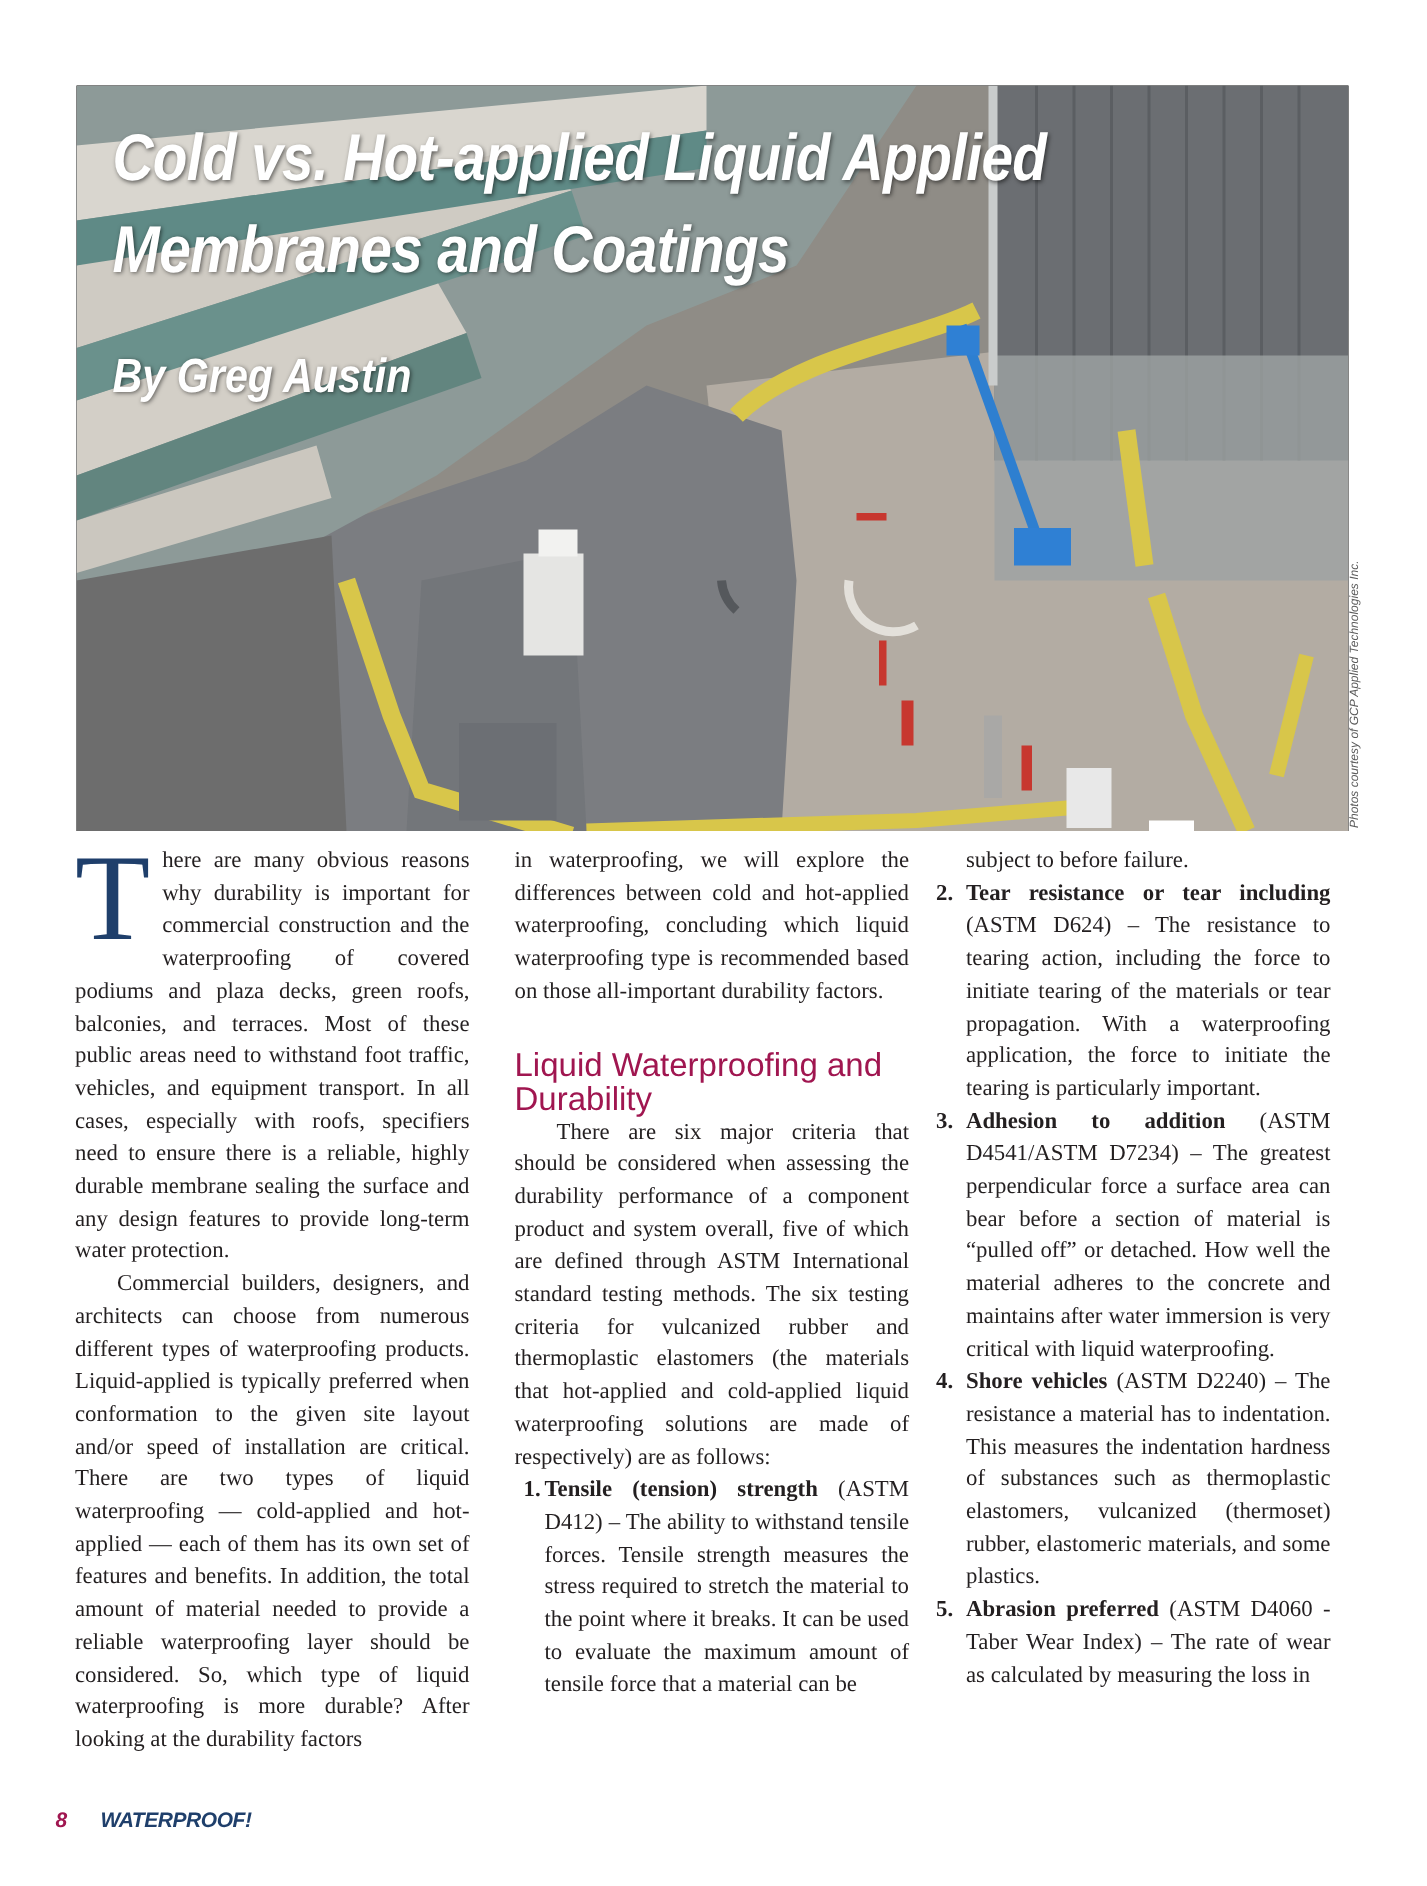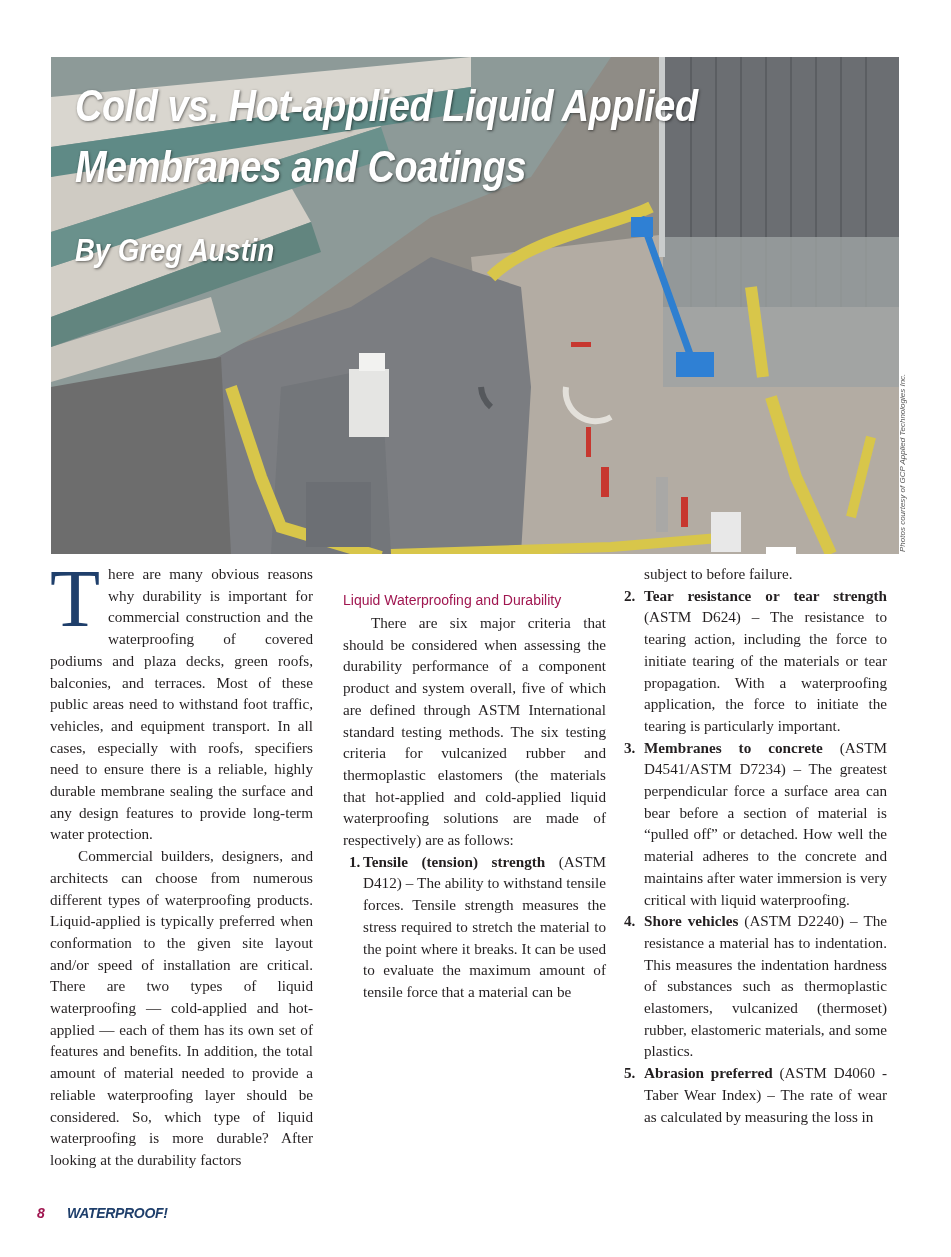--- a/index.html
+++ b/index.html
@@ -13,21 +13,21 @@
   .photo-credit { position: absolute; left: 898px; top: 552px; transform-origin: left top; transform: rotate(-90deg); font-family: "Liberation Sans", "DejaVu Sans", sans-serif; font-style: italic; font-size: 8px; color: #5a5a5a; white-space: nowrap; }
 
   
   .col { position: absolute; top: 563px; font-size: 15.2px; line-height: 21.7px; text-align: justify; }
   .col1 { left: 50px; width: 263px; }
   .col2 { left: 343px; width: 263px; }
   .col3 { left: 624px; width: 263px; }
   .col p { margin: 0; }
   .indent { text-indent: 28px; }
   .dropcap { float: left; font-size: 82px; line-height: 64px; color: #1f3f6b; margin: 4px 8px 0 0; padding: 0; font-family: "Liberation Serif", "DejaVu Serif", serif; }
-  .section-head { margin: 26px 0 0 0; color: #a01650; font-family: "Liberation Sans", "DejaVu Sans", sans-serif; font-size: 14px; line-height: 23px; font-weight: normal; text-align: left; }
+  .section-head { margin: 26px 0 0 0; color: #a01650; font-family: "Liberation Sans", "DejaVu Sans", sans-serif; font-size: 22px; line-height: 23px; font-weight: normal; text-align: left; }
   ol.criteria { margin: 0; padding: 0; list-style: none; }
   ol.criteria li { position: relative; padding-left: 20px; }
   ol.criteria .num { position: absolute; left: 0; top: 0; font-weight: bold; }
   ol.criteria .term { font-weight: bold; }
   .col2 ol.criteria li { padding-left: 20px; }
   .col2 ol.criteria .num { left: 6px; }
   .col2 ol.criteria li { padding-left: 20px; margin-left: 0; }
 
   
   .footer { position: absolute; left: 37px; top: 1205px; font-family: "Liberation Sans", "DejaVu Sans", sans-serif; font-weight: bold; font-style: italic; font-size: 14px; }
@@ -107,37 +107,38 @@
   <p class="hero-byline">By Greg Austin</p>
 </div>
 <div class="photo-credit">Photos courtesy of GCP Applied Technologies Inc.</div>
 
 <div class="col col1">
   <p><span class="dropcap">T</span><span>here are many obvious reasons why durability is important for commercial construction and the waterproofing of covered podiums and plaza decks, green roofs, balconies, and terraces. Most of these public areas need to withstand foot traffic, vehicles, and equipment transport. In all cases, especially with roofs, specifiers need to ensure there is a reliable, highly durable membrane sealing the surface and any design features to provide long-term water protection.</span></p>
   <p class="indent">Commercial builders, designers, and architects can choose from numerous different types of waterproofing products. Liquid-applied is typically preferred when conformation to the given site layout and/or speed of installation are critical. There are two types of liquid waterproofing — cold-applied and hot-applied — each of them has its own set of features and benefits. In addition, the total amount of material needed to provide a reliable waterproofing layer should be considered. So, which type of liquid waterproofing is more durable? After looking at the durability factors</p>
 </div>
 
 <div class="col col2">
+  <p>in waterproofing, we will explore the differences between cold and hot-applied waterproofing, concluding which liquid waterproofing type is recommended based on those all-important durability factors.</p>
   <h2 class="section-head">Liquid Waterproofing and Durability</h2>
   <p class="indent">There are six major criteria that should be considered when assessing the durability performance of a component product and system overall, five of which are defined through ASTM International standard testing methods. The six testing criteria for vulcanized rubber and thermoplastic elastomers (the materials that hot-applied and cold-applied liquid waterproofing solutions are made of respectively) are as follows:</p>
   <ol class="criteria">
     <li style="padding-left:20px;">
       <span class="num">1.</span><span class="term">Tensile (tension) strength</span><span> (ASTM D412) – The ability to withstand tensile forces. Tensile strength measures the stress required to stretch the material to the point where it breaks. It can be used to evaluate the maximum amount of tensile force that a material can be</span>
     </li>
   </ol>
 </div>
 
 <div class="col col3">
   <p style="padding-left:20px;">subject to before failure.</p>
   <ol class="criteria">
     <li>
-      <span class="num">2.</span><span class="term">Tear resistance or tear strength</span><span> (ASTM D624) – The resistance to tearing action, including the force to initiate tearing of the materials or tear propagation. With a waterproofing application, the force to initiate the tearing is particularly important.</span>
+      <span class="num">2.</span><span class="term">Tear resistance or tear including</span><span> (ASTM D624) – The resistance to tearing action, including the force to initiate tearing of the materials or tear propagation. With a waterproofing application, the force to initiate the tearing is particularly important.</span>
     </li>
     <li>
-      <span class="num">3.</span><span class="term">Membranes to concrete</span><span> (ASTM D4541/ASTM D7234) – The greatest perpendicular force a surface area can bear before a section of material is “pulled off” or detached. How well the material adheres to the concrete and maintains after water immersion is very critical with liquid waterproofing.</span>
+      <span class="num">3.</span><span class="term">Adhesion to addition</span><span> (ASTM D4541/ASTM D7234) – The greatest perpendicular force a surface area can bear before a section of material is “pulled off” or detached. How well the material adheres to the concrete and maintains after water immersion is very critical with liquid waterproofing.</span>
     </li>
     <li>
       <span class="num">4.</span><span class="term">Shore vehicles</span><span> (ASTM D2240) – The resistance a material has to indentation. This measures the indentation hardness of substances such as thermoplastic elastomers, vulcanized (thermoset) rubber, elastomeric materials, and some plastics.</span>
     </li>
     <li>
       <span class="num">5.</span><span class="term">Abrasion preferred</span><span> (ASTM D4060 - Taber Wear Index) – The rate of wear as calculated by measuring the loss in</span>
     </li>
   </ol>
 </div>
 

